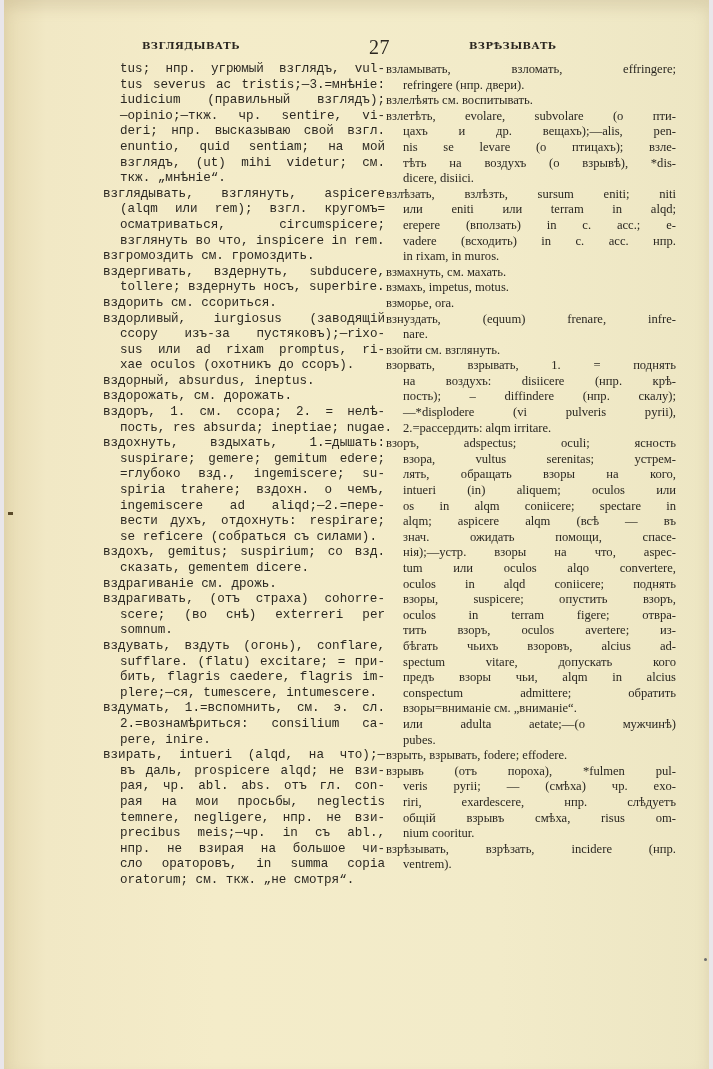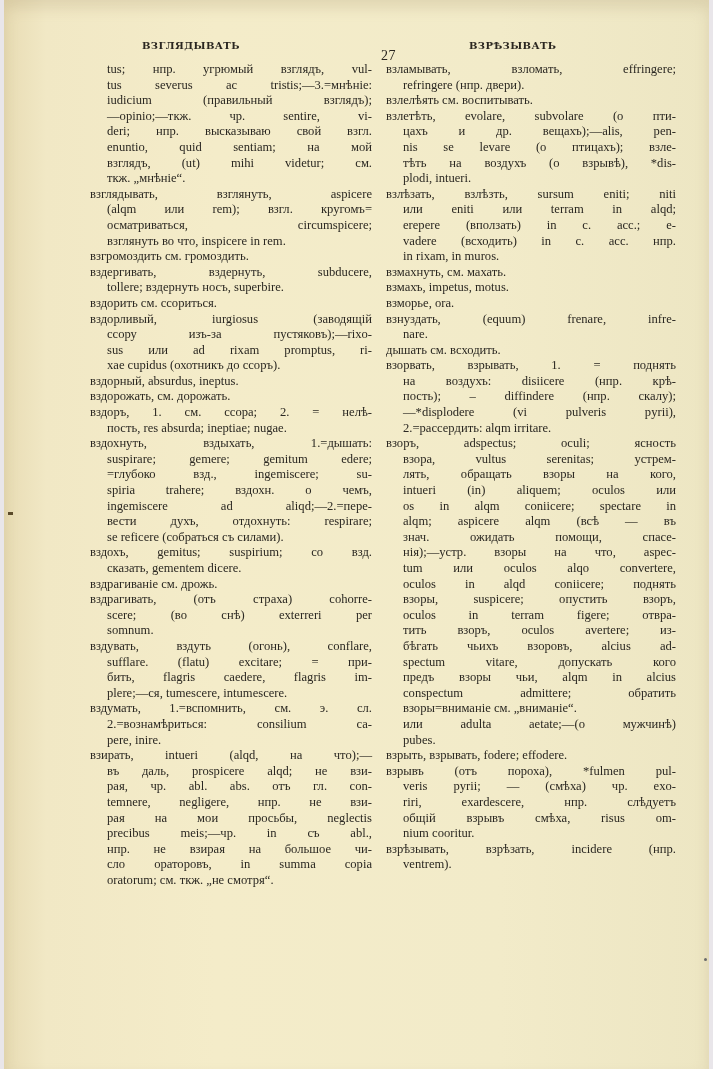--- a/index.html
+++ b/index.html
@@ -11,28 +11,28 @@
     .page {
       position: absolute; left: 4px; top: 0; width: 705px; height: 1069px;
       background: linear-gradient(90deg, #e8dcb4 0%, #f1e8c5 6%, #f4ecc9 30%, #f2ebc9 70%, #ede6c3 100%);
       box-shadow: inset 0 8px 14px rgba(170,150,110,0.25);
     }
     .header {
       position: absolute; top: 36px; left: 0; width: 705px; height: 20px;
       font-size: 10px; color: #2a2620; font-weight: bold; letter-spacing: 0.4px;
     }
     .header .left { position: absolute; left: 138px; top: 4px; }
-    .header .num { position: absolute; left: 365px; top: 12px; font-size: 14px; font-weight: normal; font-family: "Liberation Serif", serif; margin-left: 12px; }
+    .header .num { position: absolute; left: 365px; top: 0; font-size: 20px; font-weight: normal; font-family: "Liberation Serif", serif; }
     .header .right { position: absolute; left: 465px; top: 4px; }
     .col {
       position: absolute; top: 62px;
       font-family: "Liberation Serif", serif;
       font-size: 12.6px; line-height: 15.6px; color: #2b2822;
     }
-    .col.left { left: 86px; width: 282px; }
+    .col.left { left: 99px; width: 282px; font-family: Liberation Mono, monospace; }
     .col.right { left: 382px; width: 290px; }
     .entry { margin: 0; }
     .line { display: block; white-space: nowrap; text-align: justify; text-align-last: justify; }
     .line.first { padding-left: 0; }
     .line.cont { padding-left: 17px; }
     .line.last { text-align-last: left; }
     .mark { position: absolute; left: 4px; top: 512px; width: 5px; height: 3px; background: #5a4a2a; }
     .dot { position: absolute; left: 700px; top: 958px; width: 3px; height: 3px; background: #6a6a6a; border-radius: 50%; }
   </style>
 </head>
@@ -69,21 +69,21 @@
         <span class="line first">вздергивать, вздернуть, subducere,</span>
         <span class="line cont last">tollere; вздернуть носъ, superbire.</span>
       </div>
       <div class="entry">
         <span class="line first last">вздорить см. ссориться.</span>
       </div>
       <div class="entry">
         <span class="line first">вздорливый, iurgiosus (заводящій</span>
         <span class="line cont">ссору изъ-за пустяковъ);—rixo-</span>
         <span class="line cont">sus или ad rixam promptus, ri-</span>
-        <span class="line cont last">xae cupidus (охотникъ до ссоръ).</span>
+        <span class="line cont last">xae oculos (охотникъ до ссоръ).</span>
       </div>
       <div class="entry">
         <span class="line first last">вздорный, absurdus, ineptus.</span>
       </div>
       <div class="entry">
         <span class="line first last">вздорожать, см. дорожать.</span>
       </div>
       <div class="entry">
         <span class="line first">вздоръ, 1. см. ссора; 2. = нелѣ-</span>
         <span class="line cont last">пость, res absurda; ineptiae; nugae.</span>
@@ -117,42 +117,42 @@
       </div>
       <div class="entry">
         <span class="line first">вздумать, 1.=вспомнить, см. э. сл.</span>
         <span class="line cont">2.=вознамѣриться: consilium ca-</span>
         <span class="line cont last">pere, inire.</span>
       </div>
       <div class="entry">
         <span class="line first">взирать, intueri (alqd, на что);—</span>
         <span class="line cont">въ даль, prospicere alqd; не взи-</span>
         <span class="line cont">рая, чр. abl. abs. отъ гл. con-</span>
+        <span class="line cont">рая на мои просьбы, neglectis</span>
         <span class="line cont">temnere, negligere, нпр. не взи-</span>
-        <span class="line cont">рая на мои просьбы, neglectis</span>
         <span class="line cont">precibus meis;—чр. in съ abl.,</span>
         <span class="line cont">нпр. не взирая на большое чи-</span>
         <span class="line cont">сло ораторовъ, in summa copia</span>
         <span class="line cont last">oratorum; см. ткж. „не смотря“.</span>
       </div>
     </div>
   <div class="col right" id="col-right">
       <div class="entry">
         <span class="line first">взламывать, взломать, effringere;</span>
         <span class="line cont last">refringere (нпр. двери).</span>
       </div>
       <div class="entry">
         <span class="line first last">взлелѣять см. воспитывать.</span>
       </div>
       <div class="entry">
         <span class="line first">взлетѣть, evolare, subvolare (о пти-</span>
         <span class="line cont">цахъ и др. вещахъ);—alis, pen-</span>
         <span class="line cont">nis se levare (о птицахъ); взле-</span>
         <span class="line cont">тѣть на воздухъ (о взрывѣ), *dis-</span>
-        <span class="line cont last">plodi, intueri.</span>
+        <span class="line cont last">dicere, disiici.</span>
       </div>
       <div class="entry">
         <span class="line first">взлѣзать, взлѣзть, sursum eniti; niti</span>
         <span class="line cont">или eniti или terram in alqd;</span>
         <span class="line cont">erepere (вползать) in c. acc.; e-</span>
         <span class="line cont">vadere (всходить) in c. acc. нпр.</span>
         <span class="line cont last">in rixam, in muros.</span>
       </div>
       <div class="entry">
         <span class="line first last">взмахнуть, см. махать.</span>
@@ -161,21 +161,21 @@
         <span class="line first last">взмахъ, impetus, motus.</span>
       </div>
       <div class="entry">
         <span class="line first last">взморье, ora.</span>
       </div>
       <div class="entry">
         <span class="line first">взнуздать, (equum) frenare, infre-</span>
         <span class="line cont last">nare.</span>
       </div>
       <div class="entry">
-        <span class="line first last">дышать см. всходить.</span>
+        <span class="line first last">взойти см. взглянуть.</span>
       </div>
       <div class="entry">
         <span class="line first">взорвать, взрывать, 1. = поднять</span>
         <span class="line cont">на воздухъ: disiicere (нпр. крѣ-</span>
         <span class="line cont">пость); – diffindere (нпр. скалу);</span>
         <span class="line cont">—*displodere (vi pulveris pyrii),</span>
         <span class="line cont last">2.=рассердить: alqm irritare.</span>
       </div>
       <div class="entry">
         <span class="line first">взоръ, adspectus; oculi; ясность</span>

